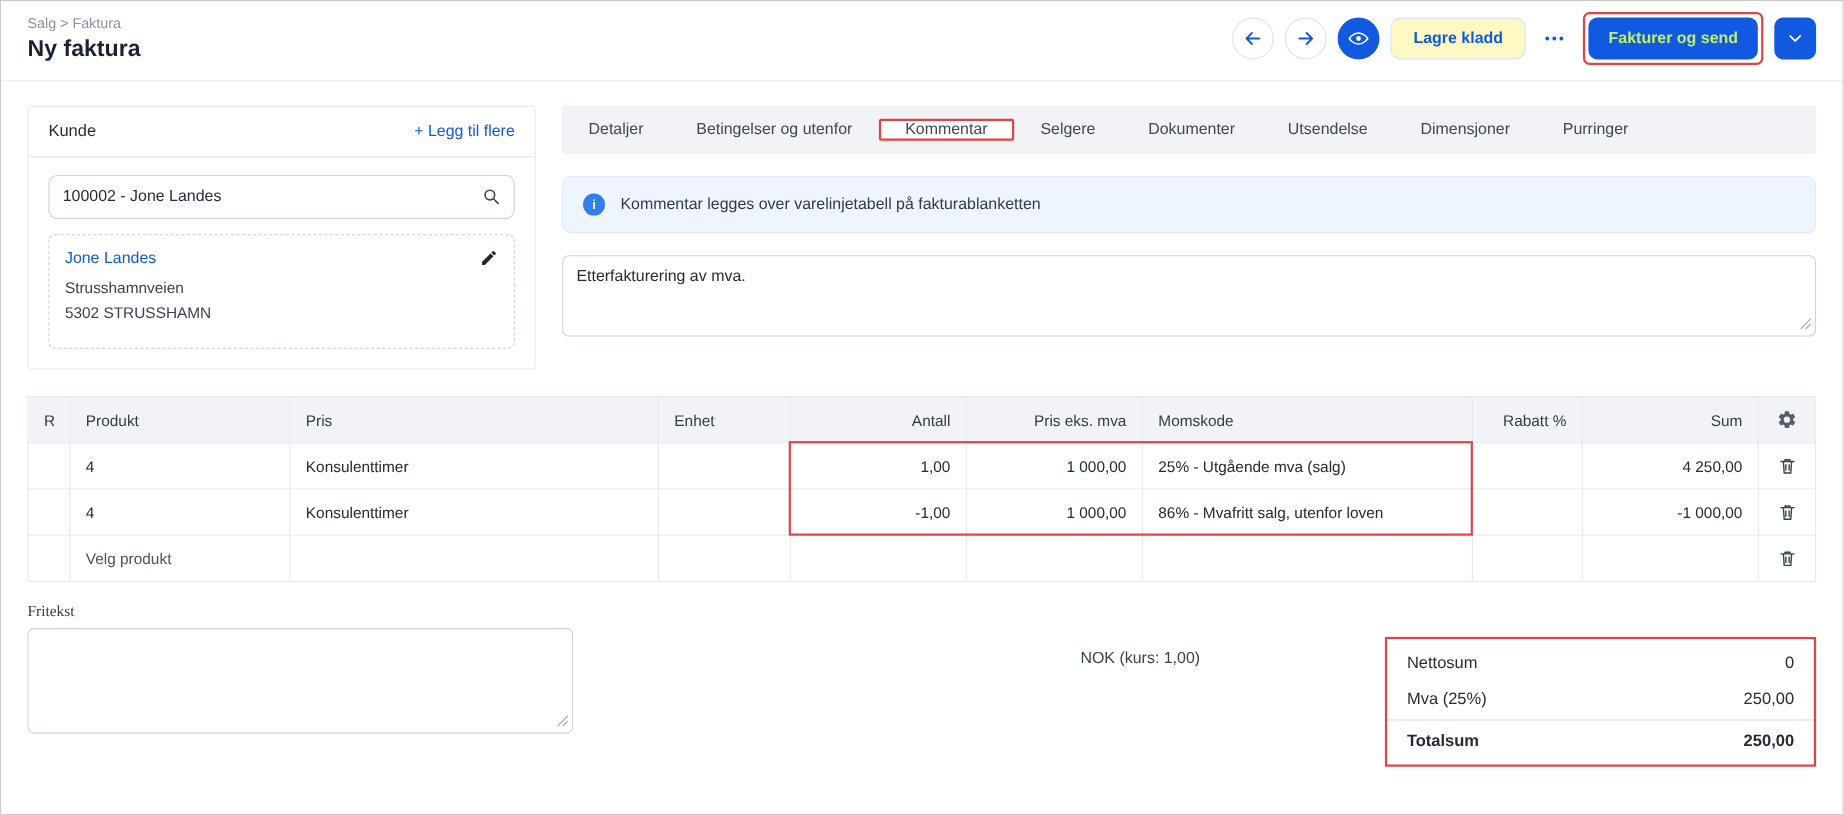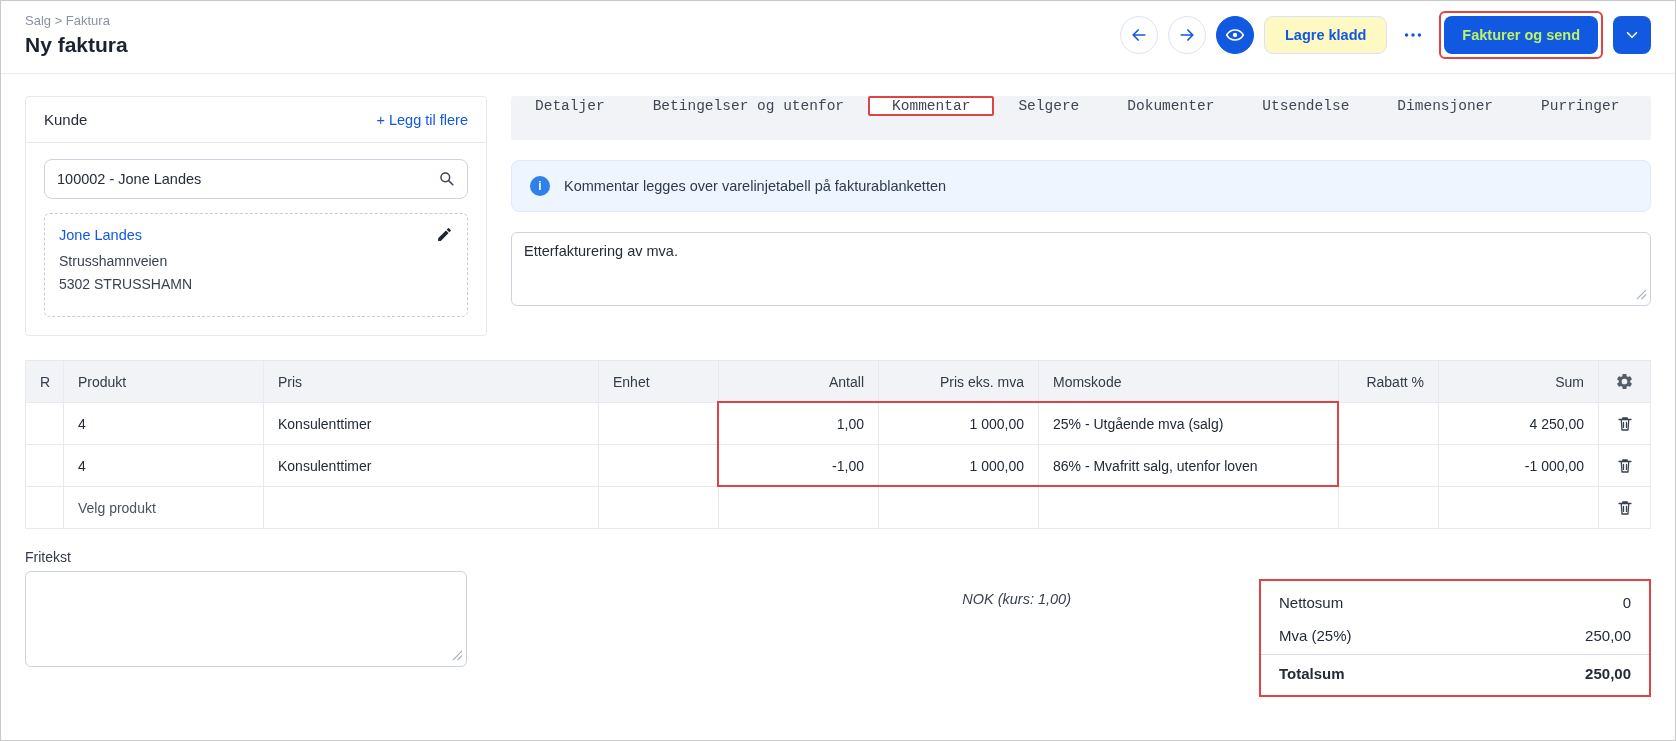--- a/index.html
+++ b/index.html
@@ -77,21 +77,21 @@
   .search-icon{position:absolute;right:12px;top:10px;color:#3c4656;}
   .customer-box{
     margin-top:14px;border:1px dashed #c6cdd8;border-radius:6px;
     padding:12px 14px;position:relative;min-height:104px;
   }
   .customer-name{display:inline-block;font-size:14.5px;margin-bottom:7px;}
   .addr{font-size:14px;color:#3a4250;line-height:1.65;}
   .edit-btn{position:absolute;top:10px;right:12px;border:none;background:none;color:#1f2631;cursor:pointer;padding:2px;}
 
   .right-panel{flex:1;min-width:0;}
-  .tabs{display:flex;background:var(--panel-gray);border-radius:3px;height:44px;align-items:flex-start;font-family:Liberation Mono, monospace;}
+  .tabs{display:flex;background:var(--panel-gray);border-radius:3px;height:44px;align-items:center;}
   .tab{
     display:flex;align-items:center;padding:0 22px;font-size:14.5px;color:#3f4754;
     cursor:pointer;white-space:nowrap;border:2px solid transparent;
   }
   .tab.active{border-color:var(--red);background:#fff;border-radius:2px;}
   .info-banner{
     margin-top:20px;background:#eef5fe;border:1px solid #dfeafc;border-radius:8px;
     min-height:52px;display:flex;align-items:center;gap:14px;padding:6px 18px;
     font-size:14.5px;color:#2e3a4d;
   }
@@ -123,23 +123,23 @@
   .trash-btn,.gear-btn{border:none;background:none;color:inherit;cursor:pointer;padding:4px;display:inline-flex;}
   .gear-th{text-align:center;color:#555e6b;padding:0;}
   .vat-annotation{
     position:absolute;left:692px;top:41px;width:622px;height:86px;
     border:2px solid var(--red);pointer-events:none;
   }
 
   
   .footer{position:relative;margin:20px 24px 0;height:160px;}
   .fritekst-label{font-size:14px;color:#333b48;display:block;margin-bottom:6px;}
-  .fritekst-wrap{width:442px;}
+  .fritekst-wrap{width:496px;font-family:Liberation Serif, serif;}
   .fritekst-area{height:96px;}
-  .currency{position:absolute;right:580px;top:42px;font-size:14.5px;color:#3a4250;font-style:italic;}
+  .currency{position:absolute;right:560px;top:42px;font-size:14.5px;color:#3a4250;}
   .totals{
     position:absolute;right:0;top:30px;width:392px;
     border:2px solid var(--red);background:#fff;padding:5px 0;
   }
   .trow{display:flex;justify-content:space-between;padding:8px 18px;font-size:15px;color:#242b37;}
   .trow.total{border-top:1px solid #d9dee5;font-weight:700;margin-top:2px;padding-top:10px;}
 </style>
 </head>
 <body>
 

